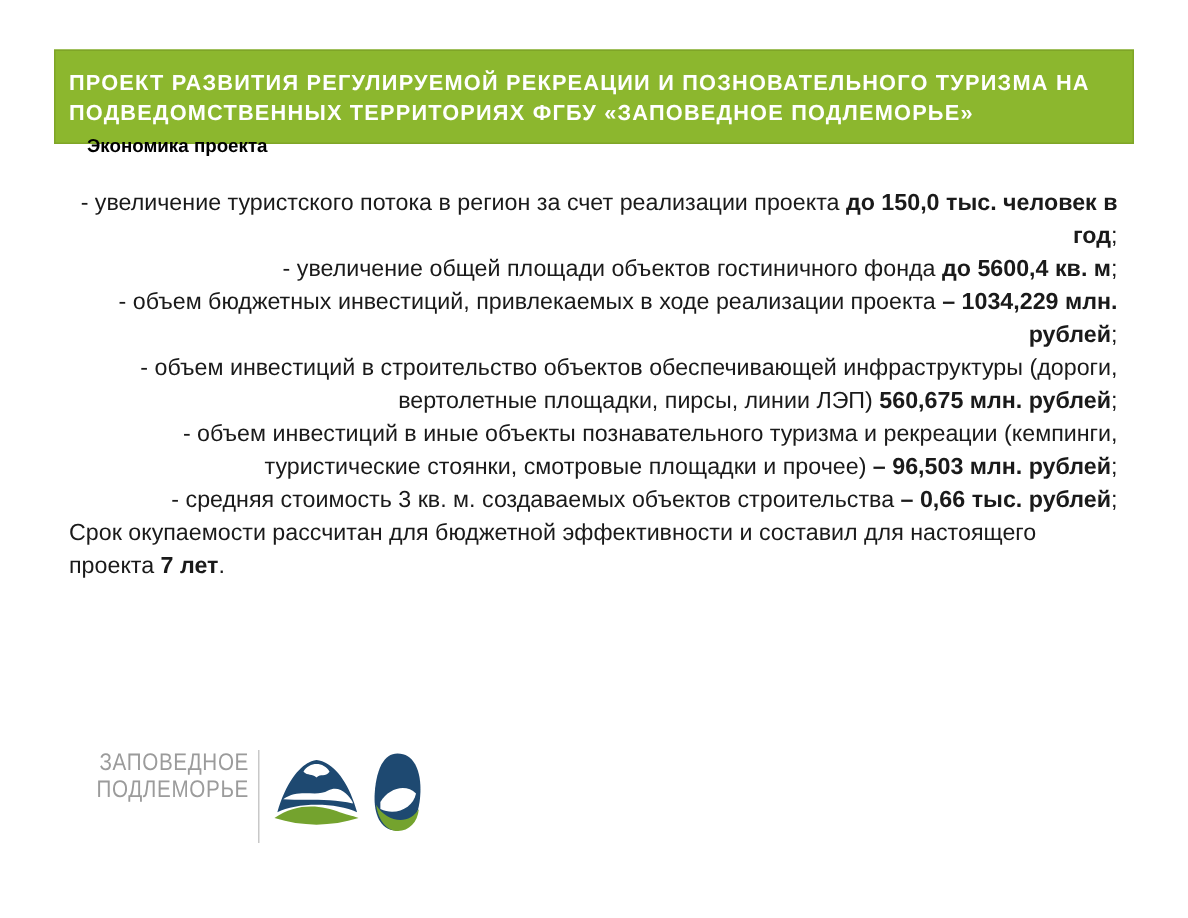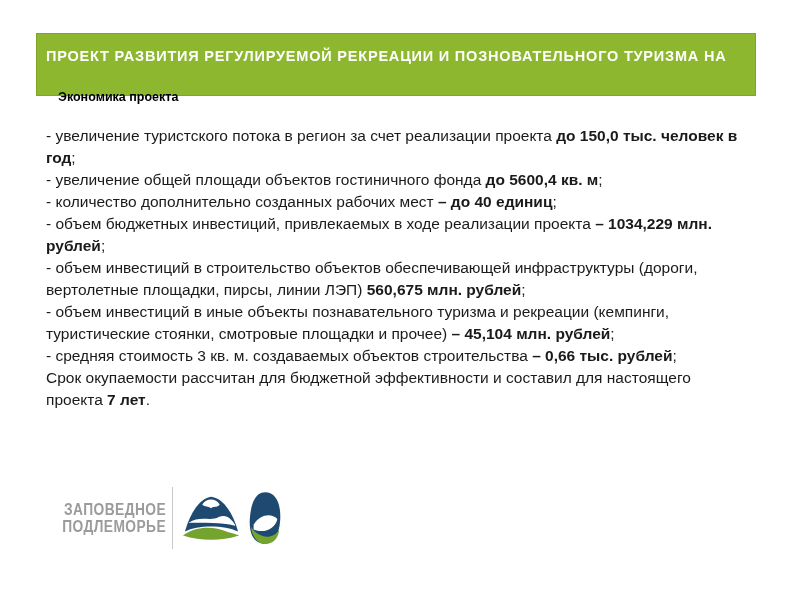--- a/index.html
+++ b/index.html
@@ -19,58 +19,58 @@
   }
   
   .section-label{
     position:absolute;left:58px;top:90px;
     font-size:12.5px;font-weight:bold;color:#000;
   }
   .content{
     position:absolute;left:46px;top:125px;width:699px;
     font-size:15.5px;line-height:22px;
   }
-  .content p{margin:0;}
+  .content p{margin:0;text-align:right;}
   .content p.right{text-align:left;}
   .content .b{font-weight:bold;}
   
   .logo{
-    position:absolute;left:38px;top:484px;height:68px;
-    display:flex;align-items:center;font-weight:bold;
+    position:absolute;left:38px;top:500px;height:68px;
+    display:flex;align-items:flex-start;
   }
   .logo-text{
     width:128px;text-align:right;color:#9b9b9b;
     font-size:16px;line-height:17.5px;letter-spacing:0.5px;
     transform:scaleX(0.86);transform-origin:right center;
   }
   .logo-divider{
     width:1px;height:62px;background:#c8c8c8;margin:0 9px 0 6px;
   }
   .logo-marks{display:flex;align-items:center;gap:6px;}
 </style>
 </head>
 <body>
 
 <div class="slide">
 
   <div class="banner" style="background:#8cb72e;">
     <div>
         <div class="title-line">ПРОЕКТ РАЗВИТИЯ РЕГУЛИРУЕМОЙ РЕКРЕАЦИИ И ПОЗНОВАТЕЛЬНОГО ТУРИЗМА НА</div>
+        <div class="title-line">ПОДВЕДОМСТВЕННЫХ ТЕРРИТОРИЯХ ФГБУ «ЗАПОВЕДНОЕ ПОДЛЕМОРЬЕ»</div>
       </div>
   </div>
 
   <div class="section-label">Экономика проекта</div>
 
   <div class="content">
       <p><span>- увеличение туристского потока в регион за счет реализации проекта </span><span class="b">до 150,0 тыс. человек в год</span><span>;</span></p>
       <p><span>- увеличение общей площади объектов гостиничного фонда </span><span class="b">до 5600,4 кв. м</span><span>;</span></p>
-      <p><span>- количество дополнительно созданных рабочих мест </span><span class="b">– до 40 единиц</span><span>;</span></p>
       <p><span>- объем бюджетных инвестиций, привлекаемых в ходе реализации проекта </span><span class="b">– 1034,229 млн. рублей</span><span>;</span></p>
       <p><span>- объем инвестиций в строительство объектов обеспечивающей инфраструктуры (дороги, вертолетные площадки, пирсы, линии ЛЭП) </span><span class="b">560,675 млн. рублей</span><span>;</span></p>
-      <p><span>- объем инвестиций в иные объекты познавательного туризма и рекреации (кемпинги, туристические стоянки, смотровые площадки  и прочее) </span><span class="b">– 45,104 млн. рублей</span><span>;</span></p>
+      <p><span>- объем инвестиций в иные объекты познавательного туризма и рекреации (кемпинги, туристические стоянки, смотровые площадки  и прочее) </span><span class="b">– 96,503 млн. рублей</span><span>;</span></p>
       <p><span>- средняя стоимость 3 кв. м. создаваемых объектов строительства </span><span class="b">– 0,66 тыс. рублей</span><span>;</span></p>
       <p class="right"><span>Срок окупаемости рассчитан для бюджетной эффективности и составил для настоящего проекта </span><span class="b">7 лет</span><span>.</span></p>
     </div>
 
   <div class="logo">
     <div class="logo-text">
       <div>ЗАПОВЕДНОЕ</div>
       <div>ПОДЛЕМОРЬЕ</div>
     </div>
     <div class="logo-divider"></div>

